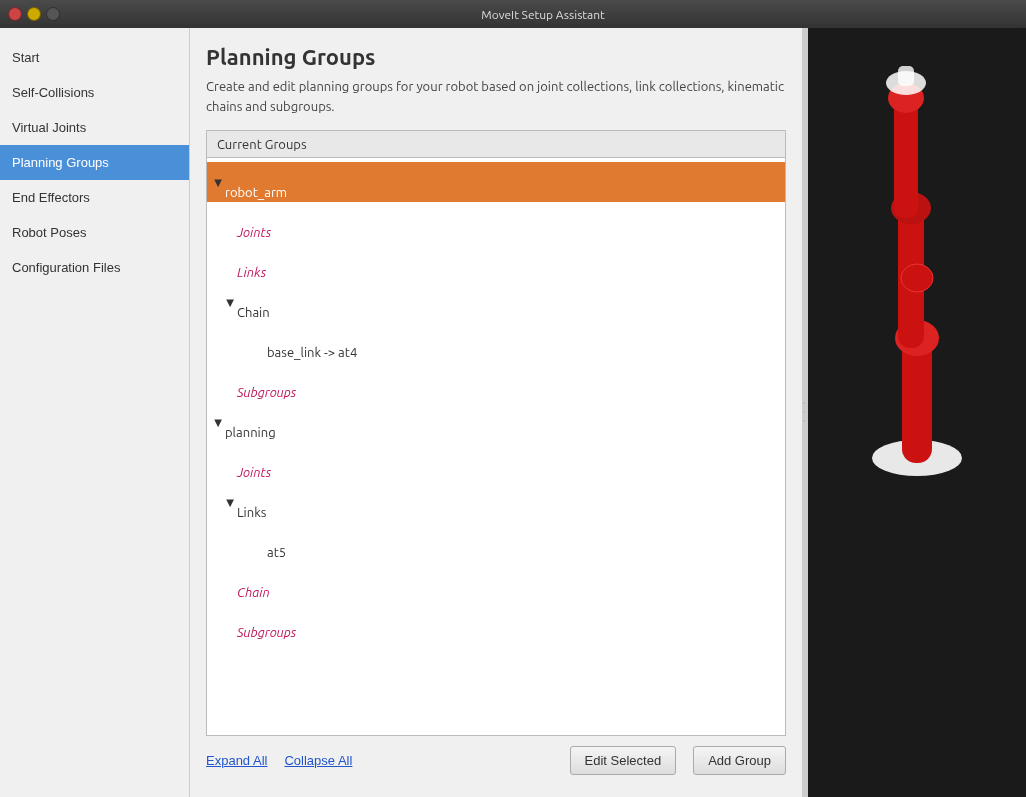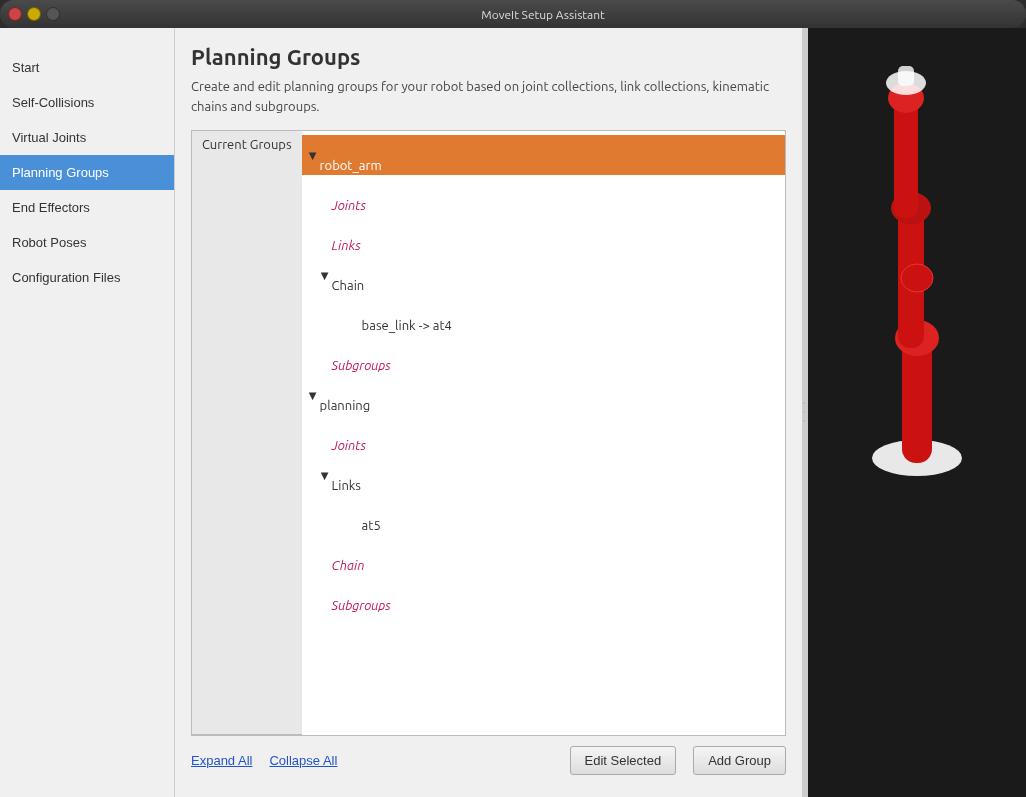--- a/index.html
+++ b/index.html
@@ -11,21 +11,20 @@
       height: 797px;
       overflow: hidden;
     }
     .title-bar {
       background: linear-gradient(to bottom, #4a4a4a, #333);
       height: 28px;
       display: flex;
       align-items: center;
       padding: 0 8px;
       gap: 8px;
-      border-radius: 14px;
     }
     .title-bar-buttons {
       display: flex;
       gap: 5px;
     }
     .tb-btn {
       width: 14px;
       height: 14px;
       border-radius: 50%;
       border: 1px solid rgba(0,0,0,0.4);
@@ -40,26 +39,26 @@
       flex: 1;
       text-align: center;
     }
     .app-body {
       display: flex;
       height: calc(797px - 28px);
       background: #f0f0f0;
     }
     
     .sidebar {
-      width: 175px;
+      width: 190px;
       background: #f0f0f0;
       border-right: 1px solid #ccc;
       display: flex;
       flex-direction: column;
-      padding-top: 22px;
+      padding-top: 12px;
     }
     .sidebar-item {
       padding: 10px 12px;
       cursor: pointer;
       color: #333;
       font-size: 13px;
       border: none;
       background: none;
       text-align: left;
       width: 100%;
@@ -86,20 +85,21 @@
       font-size: 13px;
       color: #444;
       margin-bottom: 14px;
       line-height: 1.5;
     }
     .groups-panel {
       flex: 1;
       border: 1px solid #bbb;
       background: white;
       display: flex;
+      flex-direction: column;
       overflow: hidden;
     }
     .groups-header {
       background: #e8e8e8;
       border-bottom: 1px solid #bbb;
       padding: 6px 10px;
       font-size: 13px;
       color: #333;
       font-weight: normal;
     }

